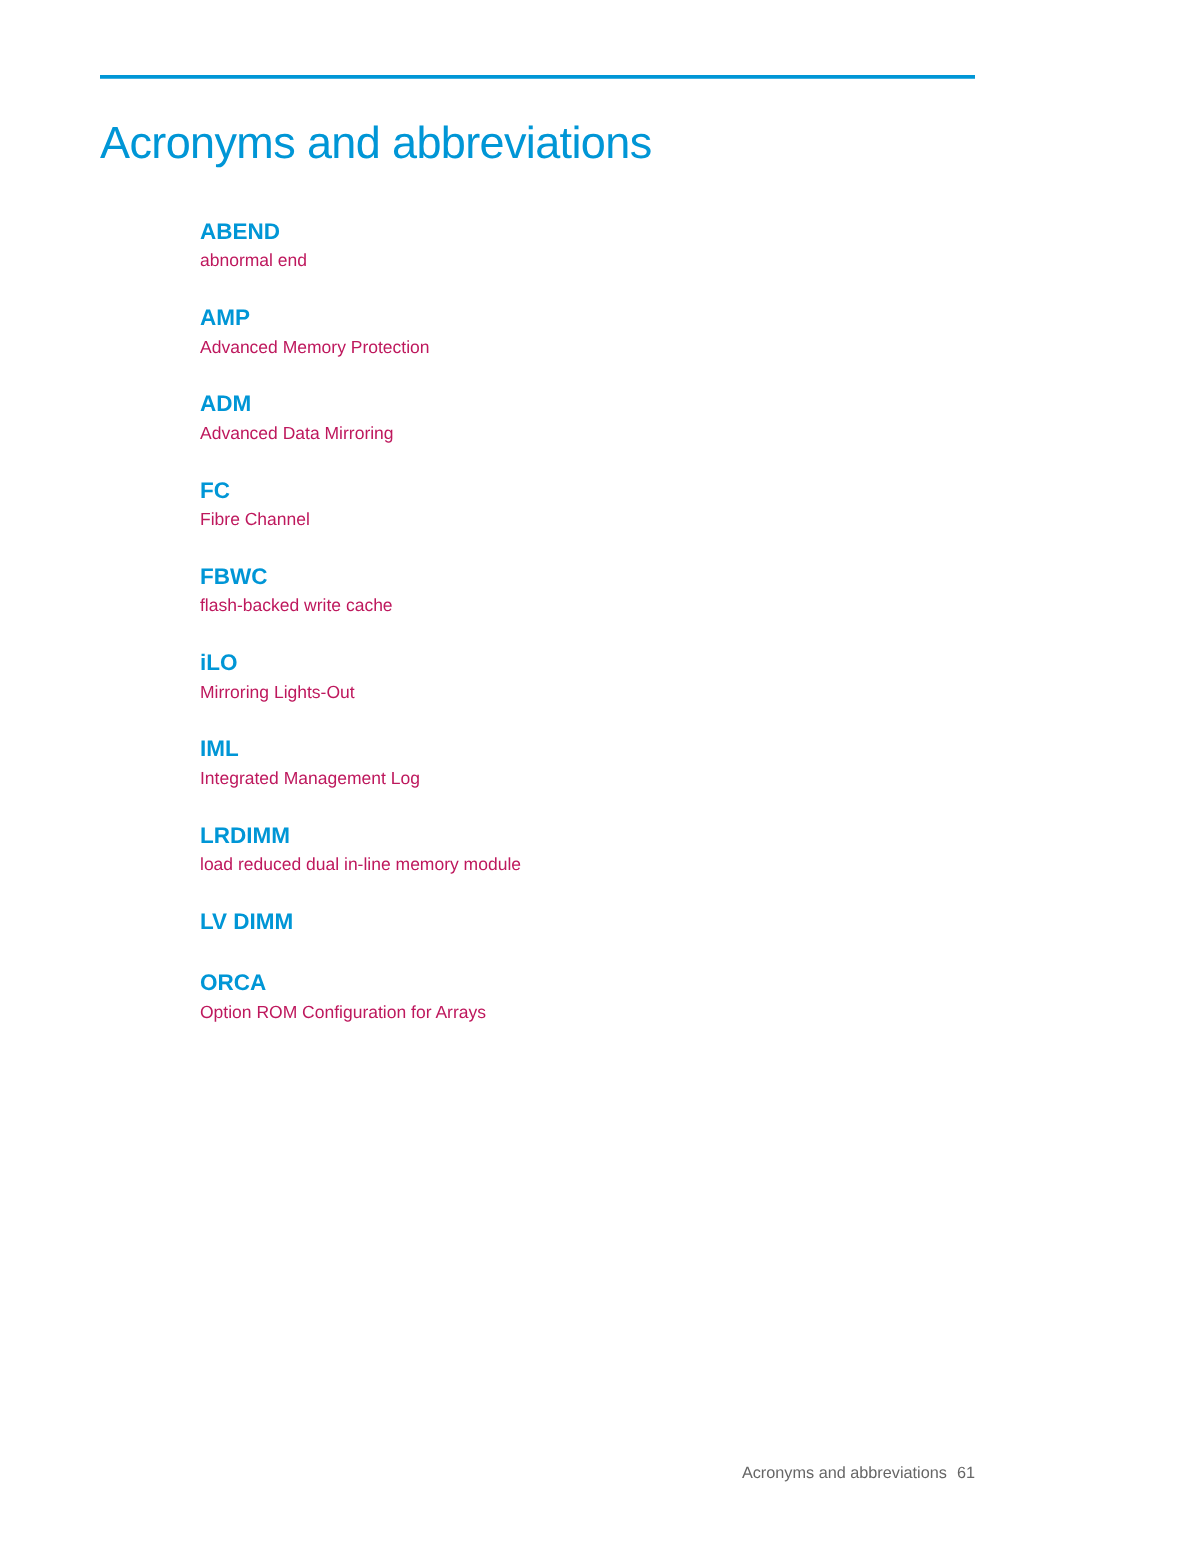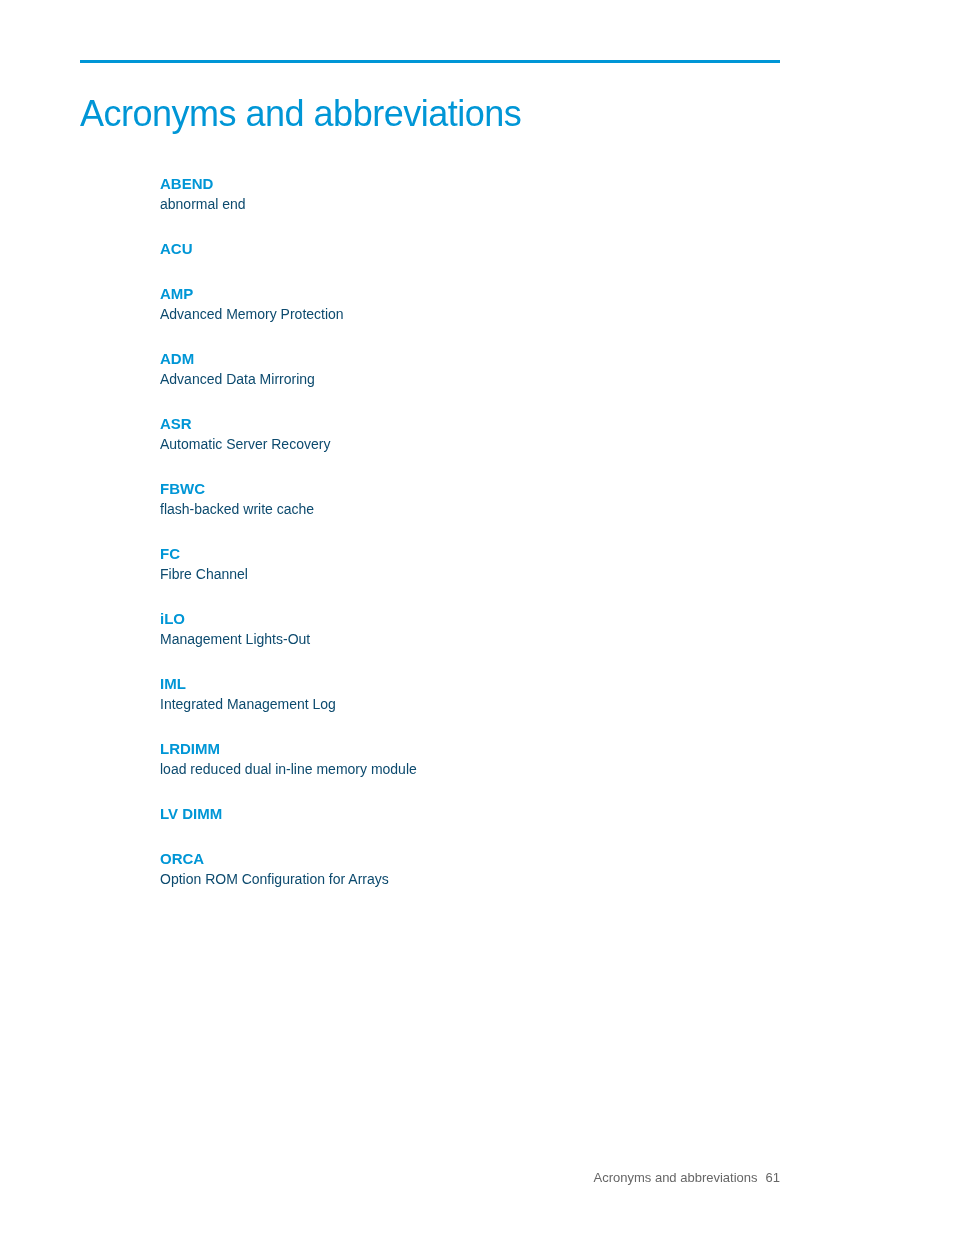--- a/index.html
+++ b/index.html
@@ -41,29 +41,29 @@
 
     .acronym-list {
       margin-left: 80px;
     }
 
     .acronym-entry {
       margin-bottom: 28px;
     }
 
     .acronym-term {
-      font-size: 15px;
+      font-size: 18px;
       font-weight: bold;
       color: #0096d6;
       margin-bottom: 4px;
     }
 
     .acronym-definition {
       font-size: 14px;
-      color: #0c4a6e;
+      color: #be185d;
     }
 
     .footer {
       position: absolute;
       bottom: 50px;
       right: 80px;
       font-size: 13px;
       color: #666666;
       display: flex;
       align-items: center;
@@ -85,45 +85,40 @@
   <div class="top-border"></div>
 
   <h1 class="page-title">Acronyms and abbreviations</h1>
 
   <div class="acronym-list">
   <div class="acronym-entry">
         <div class="acronym-term">ABEND</div>
         <div class="acronym-definition">abnormal end</div>
       </div>
       <div class="acronym-entry">
-        <div class="acronym-term">ACU</div>
       </div>
       <div class="acronym-entry">
         <div class="acronym-term">AMP</div>
         <div class="acronym-definition">Advanced Memory Protection</div>
       </div>
       <div class="acronym-entry">
         <div class="acronym-term">ADM</div>
         <div class="acronym-definition">Advanced Data Mirroring</div>
       </div>
       <div class="acronym-entry">
-        <div class="acronym-term">ASR</div>
-        <div class="acronym-definition">Automatic Server Recovery</div>
+        <div class="acronym-term">FC</div>
+        <div class="acronym-definition">Fibre Channel</div>
       </div>
       <div class="acronym-entry">
         <div class="acronym-term">FBWC</div>
         <div class="acronym-definition">flash-backed write cache</div>
       </div>
       <div class="acronym-entry">
-        <div class="acronym-term">FC</div>
-        <div class="acronym-definition">Fibre Channel</div>
-      </div>
-      <div class="acronym-entry">
         <div class="acronym-term">iLO</div>
-        <div class="acronym-definition">Management Lights-Out</div>
+        <div class="acronym-definition">Mirroring Lights-Out</div>
       </div>
       <div class="acronym-entry">
         <div class="acronym-term">IML</div>
         <div class="acronym-definition">Integrated Management Log</div>
       </div>
       <div class="acronym-entry">
         <div class="acronym-term">LRDIMM</div>
         <div class="acronym-definition">load reduced dual in-line memory module</div>
       </div>
       <div class="acronym-entry">

